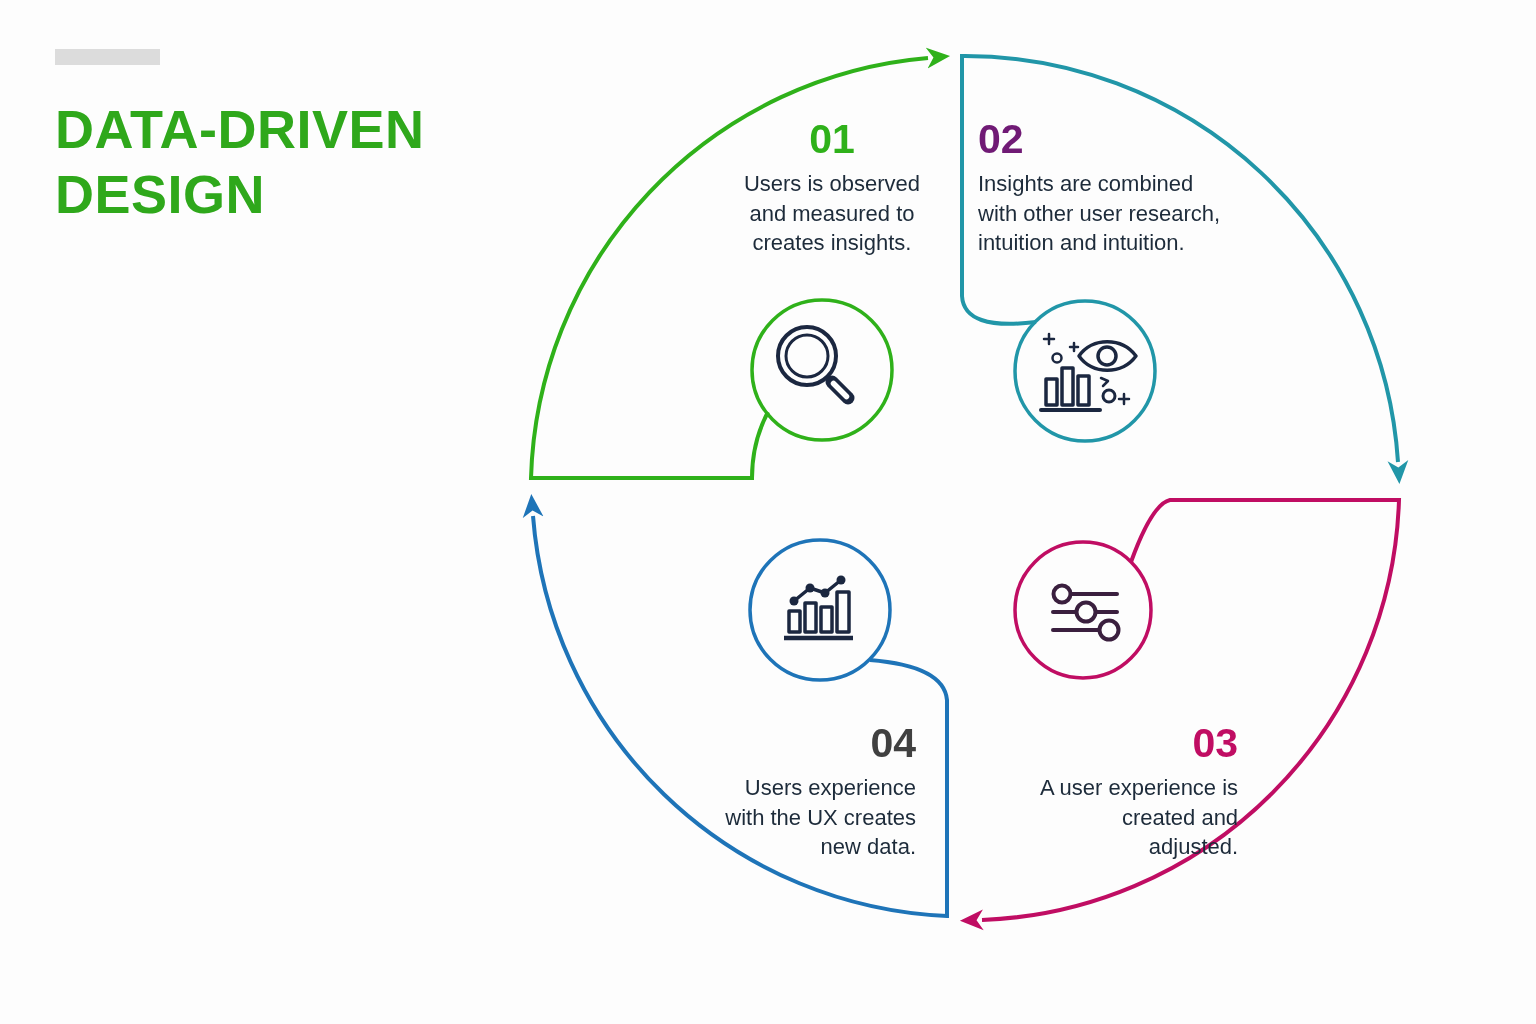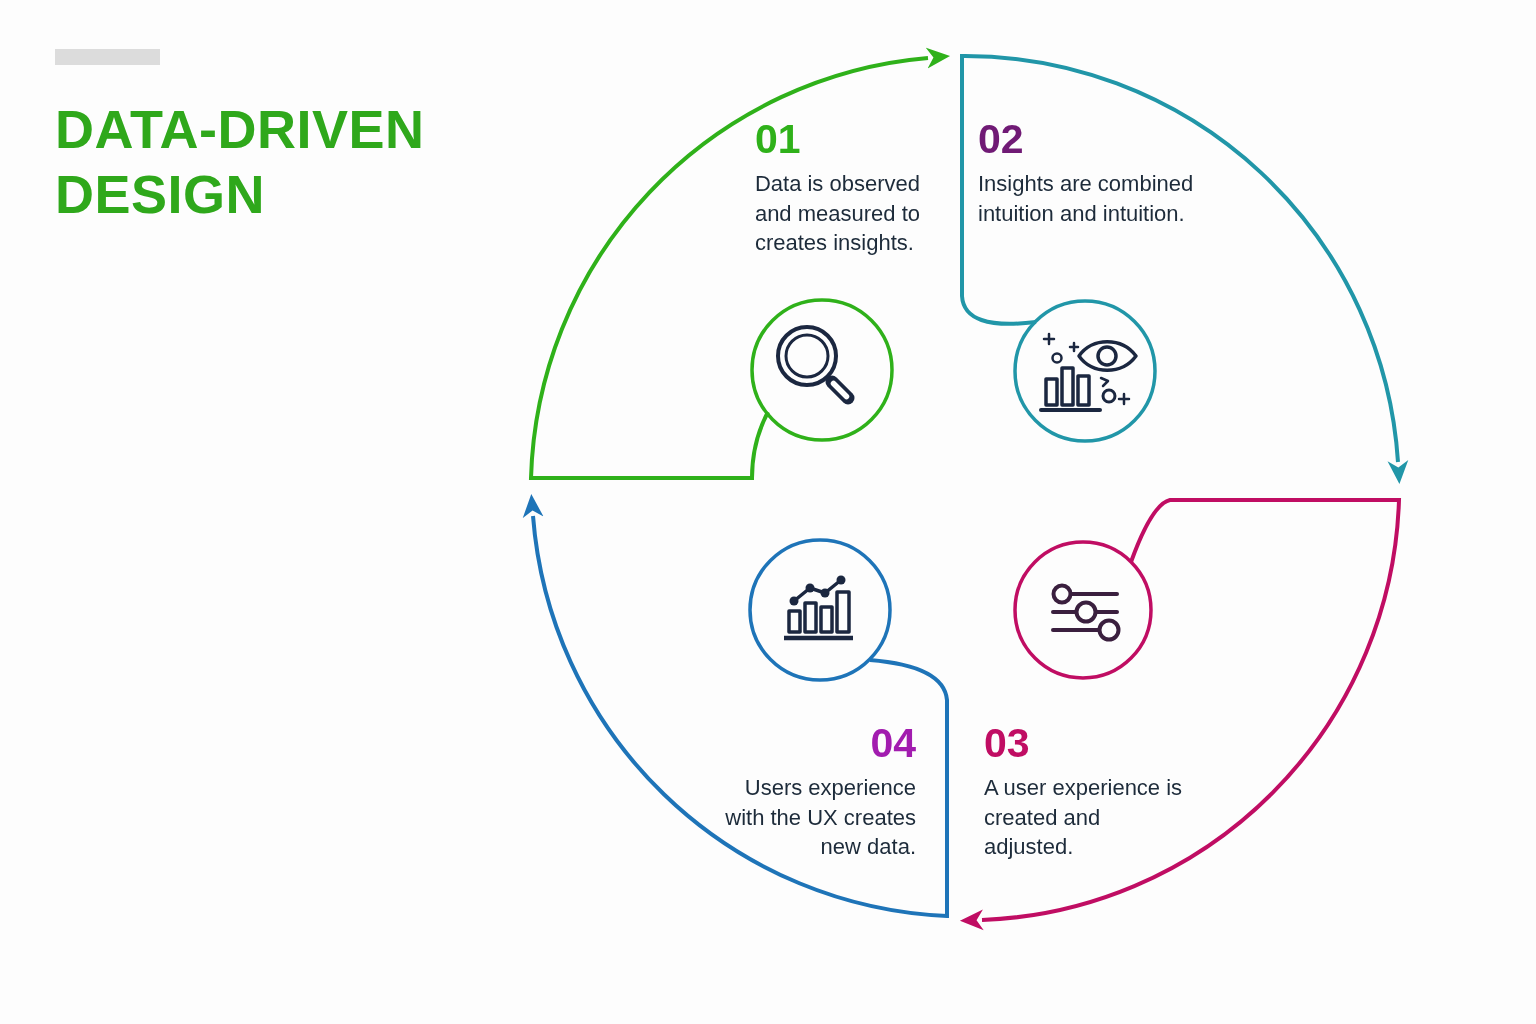--- a/index.html
+++ b/index.html
@@ -16,23 +16,23 @@
   }
   .title{
     position:absolute;left:55px;top:97px;
     font-size:54px;font-weight:bold;line-height:65px;
     letter-spacing:0.5px;
   }
   .diagram-svg{position:absolute;left:0;top:0;}
   .step{position:absolute;}
   .step .num{font-size:41px;font-weight:bold;line-height:1;margin-bottom:9px;}
   .step .line{font-size:22px;line-height:29.5px;color:#1d2b3a;}
-  .s1{top:119px;right:616px;text-align:left;}
+  .s1{top:119px;right:616px;text-align:center;}
   .s2{top:119px;left:978px;text-align:left;}
-  .s3{top:723px;left:984px;text-align:left;}
+  .s3{top:723px;left:1040px;text-align:right;}
   .s4{top:723px;right:620px;text-align:right;}
 </style>
 </head>
 <body>
 
 <div class="canvas">
 
   <div class="accent-bar" style="background-color: rgb(220, 220, 220);"></div>
 
   <div class="title" style="color: rgb(47, 168, 27);">
@@ -109,38 +109,39 @@
       <polyline points="794,601 810,588 825,593 841,580"></polyline>
       <circle cx="794" cy="601" r="4.5" fill="#1b2740" stroke="none"></circle>
       <circle cx="810" cy="588" r="4.5" fill="#1b2740" stroke="none"></circle>
       <circle cx="825" cy="593" r="4.5" fill="#1b2740" stroke="none"></circle>
       <circle cx="841" cy="580" r="4.5" fill="#1b2740" stroke="none"></circle>
     </g>
   </svg>
 
   <div class="step s1">
     <div class="num" style="color: rgb(47, 177, 26);">01</div>
-    <div class="line">Data is observed</div>
+    <div class="line">Users is observed</div>
     <div class="line">and measured to</div>
     <div class="line">creates insights.</div>
   </div>
 
   <div class="step s2">
     <div class="num" style="color: #701a75;">02</div>
     <div class="line">Insights are combined</div>
+    <div class="line">with other user research,</div>
     <div class="line">intuition and intuition.</div>
   </div>
 
   <div class="step s3">
     <div class="num" style="color: rgb(192, 13, 99);">03</div>
     <div class="line">A user experience is</div>
     <div class="line">created and</div>
     <div class="line">adjusted.</div>
   </div>
 
   <div class="step s4">
-    <div class="num" style="color: #a21caf;">04</div>
+    <div class="num" style="color: #404040;">04</div>
     <div class="line">Users experience</div>
     <div class="line">with the UX creates</div>
     <div class="line">new data.</div>
   </div>
 
 </div>
 
 </body></html>

